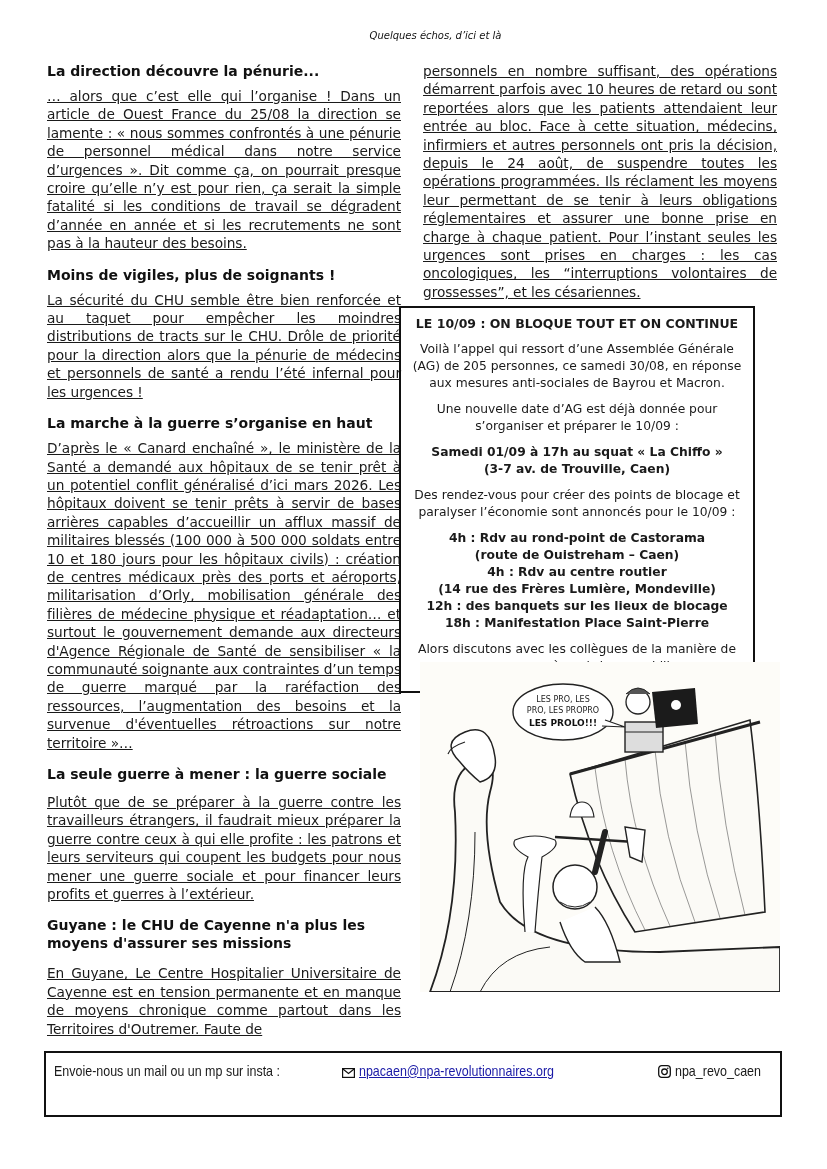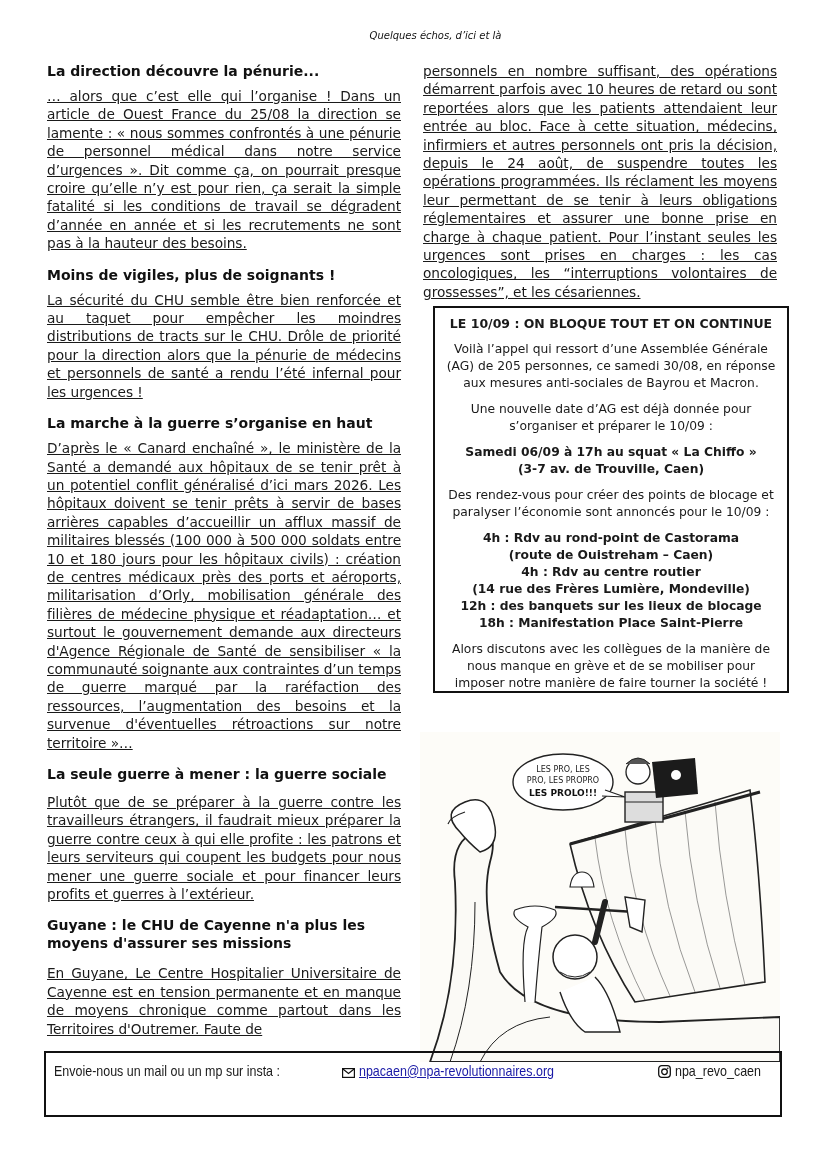--- a/index.html
+++ b/index.html
@@ -15,29 +15,29 @@
     .col-left { left: 47px; }
     .col-right { left: 423px; }
     h2.sec {
       font-size: 14px; font-weight: bold; margin: 0 0 7px 0; line-height: 18px; color: #111;
     }
     p.body {
       margin: 0 0 13px 0; font-size: 13.7px; line-height: 18.4px; text-align: justify;
       text-align-last: left; letter-spacing: -0.05px; text-decoration: underline;
     }
     .callout {
-      position: absolute; left: 433px; top: 306px; width: 356px; height: 387px;
+      position: absolute; left: 399px; top: 306px; width: 356px; height: 387px;
       border: 2px solid #111; box-sizing: border-box; padding: 7px 8px 0 8px;
       text-align: center; font-size: 12.3px; line-height: 17px;
     }
     .callout .title { font-weight: bold; font-size: 12.5px; margin: 0 0 9px 0; }
     .callout p { margin: 0 0 9px 0; }
     .callout .bold { font-weight: bold; }
     .cartoon {
-      position: absolute; left: 420px; top: 732px; width: 360px; height: 330px;
+      position: absolute; left: 420px; top: 662px; width: 360px; height: 330px;
       background: #fdfcf8;
     }
     .footer-box {
       position: absolute; left: 44px; top: 1051px; width: 738px; height: 66px;
       border: 2px solid #111; box-sizing: border-box; padding: 8px 8px 0 8px;
       font-family: "Liberation Sans", sans-serif; font-size: 14.5px; line-height: 20px;
       transform-origin: left top;
     }
     .footer-box .line1, .footer-box .line2 { white-space: nowrap; font-stretch: condensed; }
     .footer-box .cond { display: inline-block; transform: scaleX(0.86); transform-origin: left center; }
@@ -78,21 +78,21 @@
 
 <div class="col col-right">
   <p class="body">personnels en nombre suffisant, des opérations démarrent parfois avec 10 heures de retard ou sont reportées alors que les patients attendaient leur entrée au bloc. Face à cette situation, médecins, infirmiers et autres personnels ont pris la décision, depuis le 24 août, de suspendre toutes les opérations programmées. Ils réclament les moyens leur permettant de se tenir à leurs obligations réglementaires et assurer une bonne prise en charge à chaque patient. Pour l’instant seules les urgences sont prises en charges : les cas oncologiques, les “interruptions volontaires de grossesses”, et les césariennes.</p>
 </div>
 
 <div class="callout">
   <div class="title">LE 10/09 : ON BLOQUE TOUT ET ON CONTINUE</div>
   <p>Voilà l’appel qui ressort d’une Assemblée Générale (AG) de 205 personnes, ce samedi 30/08, en réponse aux mesures anti-sociales de Bayrou et Macron.</p>
   <p>Une nouvelle date d’AG est déjà donnée pour s’organiser et préparer le 10/09 :</p>
   <p class="bold">
-    <span>Samedi 06/09 à 17h au squat « La Chiffo »</span><br>
+    <span>Samedi 01/09 à 17h au squat « La Chiffo »</span><br>
     <span>(3-7 av. de Trouville, Caen)</span>
   </p>
   <p>Des rendez-vous pour créer des points de blocage et paralyser l’économie sont annoncés pour le 10/09 :</p>
   <p class="bold">
     <span>4h : Rdv au rond-point de Castorama</span><br>
     <span>(route de Ouistreham – Caen)</span><br>
     <span>4h : Rdv au centre routier</span><br>
     <span>(14 rue des Frères Lumière, Mondeville)</span><br>
     <span>12h : des banquets sur les lieux de blocage</span><br>
     <span>18h : Manifestation Place Saint-Pierre</span>

